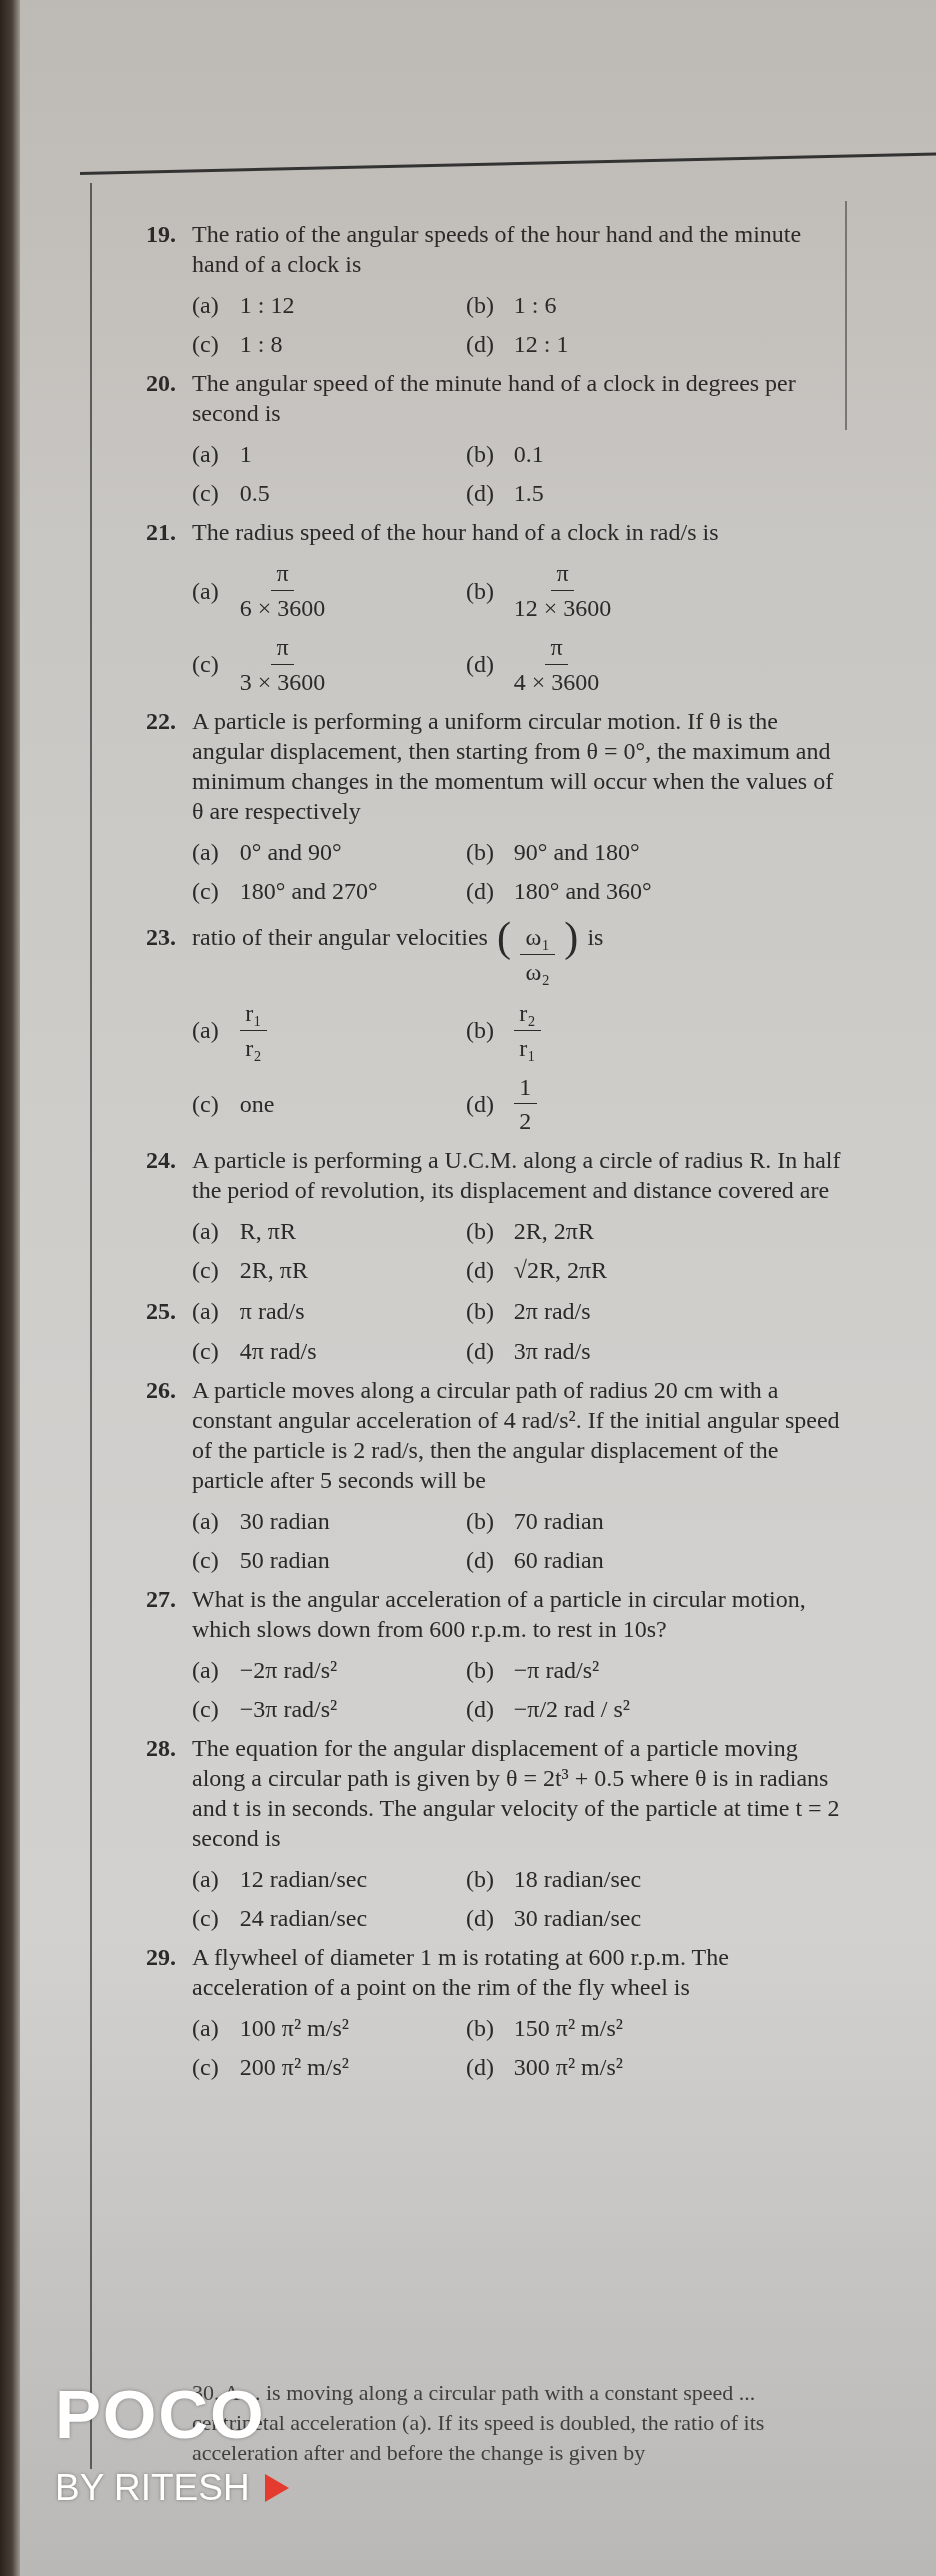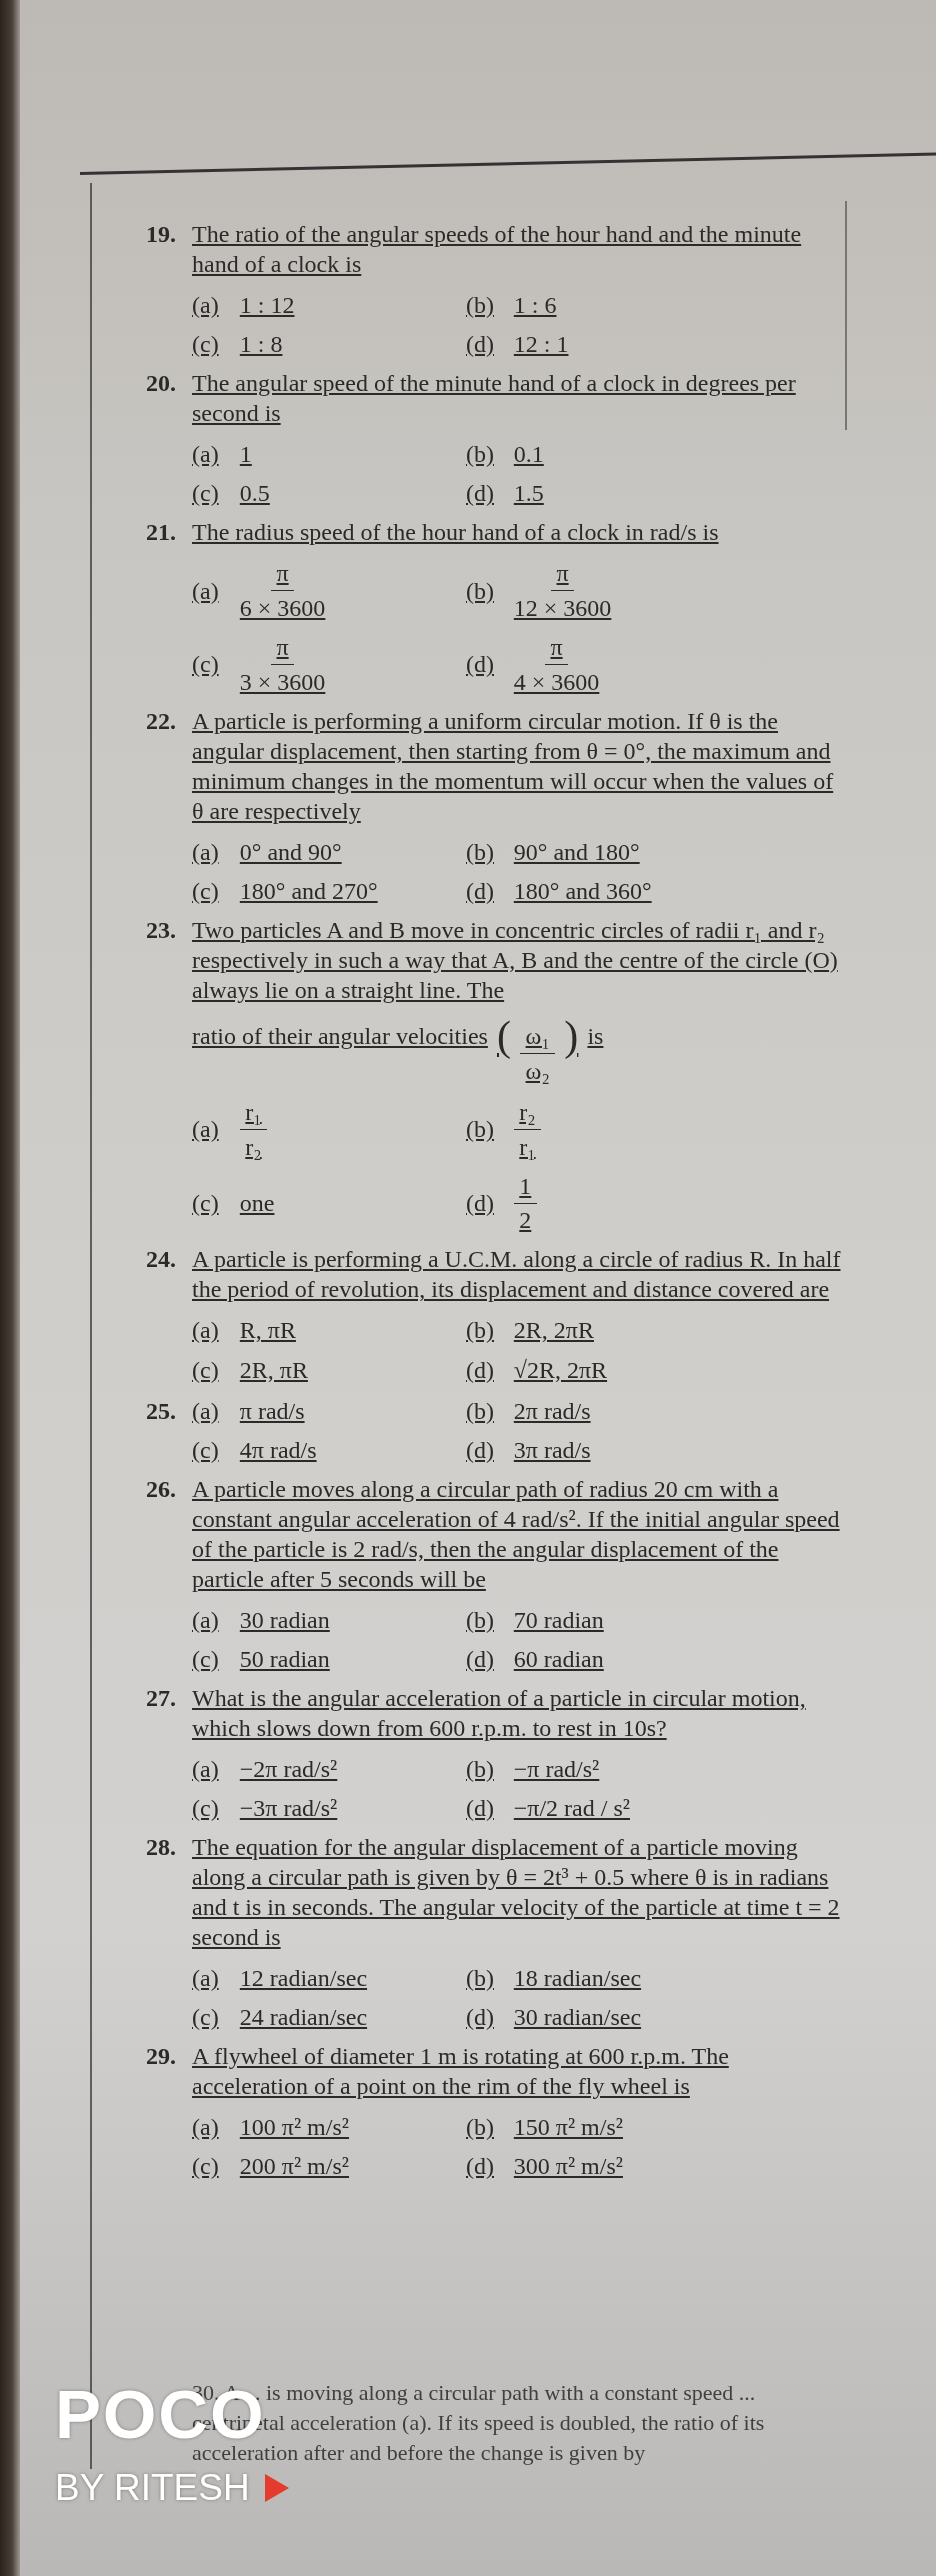--- a/index.html
+++ b/index.html
@@ -5,21 +5,21 @@
   html,body{margin:0;padding:0;}
   body{width:936px;height:2576px;overflow:hidden;position:relative;
     background:linear-gradient(180deg,#bdb9b4 0%,#c8c6c2 20%,#cfcecb 50%,#d2d1cf 75%,#b9b8b6 100%);
     font-family:"Liberation Serif","DejaVu Serif",serif;color:#2b2a28;}
   .leftedge{position:absolute;left:0;top:0;width:20px;height:2576px;
     background:linear-gradient(90deg,#2a221c 0%,#4a4038 60%,#9e9892 100%);}
   .topline{position:absolute;left:80px;top:172px;width:860px;height:2.7px;background:#333;transform:rotate(-1.3deg);transform-origin:left;}
   .box-left{position:absolute;left:90px;top:183px;width:1.8px;height:2286px;background:#3a3a3a;opacity:.75;}
   .box-right{position:absolute;left:845px;top:201px;width:1.8px;height:229px;background:#444;opacity:.6;}
   .page{position:absolute;left:192px;top:219px;width:658px;font-size:24px;line-height:30px;}
-  .q{position:relative;margin-bottom:9.1px;text-decoration:underline;}
+  .q{position:relative;margin-bottom:9.1px;}
   .qnum{position:absolute;left:-46px;top:0;font-weight:bold;}
   .qtext{display:block;}
   .opts{display:grid;grid-template-columns:274px 329px;row-gap:9.1px;margin-top:11px;}
   .opt{display:flex;align-items:center;gap:12.8px;}
   .olabel{min-width:35px;}
   .frac{display:inline-flex;flex-direction:column;align-items:center;vertical-align:middle;}
   .frac .num{border-bottom:1.8px solid #2b2a28;padding:0 5.5px 1.8px;}
   .frac .den{padding-top:1.8px;}
   .big-opts .opt{min-height:64px;}
   .watermark{position:absolute;left:55px;top:2378px;color:#fff;font-family:"Liberation Sans",sans-serif;
@@ -138,21 +138,20 @@
         </div>
       <div class="opt">
           <span class="olabel">(d)</span>
           <span>180° and 360°</span>
         </div>
     </div>
   </div>
 
   <div class="q">
     <span class="qnum">23.</span>
-    <span class="qtext">Two particles A and B move in concentric circles of radii r₁ and r₂ respectively in such a way that A, B and the centre of the circle (O) always lie on a straight line. The</span>
     <div style="display:flex;align-items:flex-start;gap:9.1px;margin-top:16.5px;">
       <span>ratio of their angular velocities</span>
       <span style="font-size:42px;">(</span>
       <span class="frac">
           <span class="num">ω₁</span>
           <span class="den">ω₂</span>
         </span>
       <span style="font-size:42px;">)</span>
       <span>is</span>
     </div>

